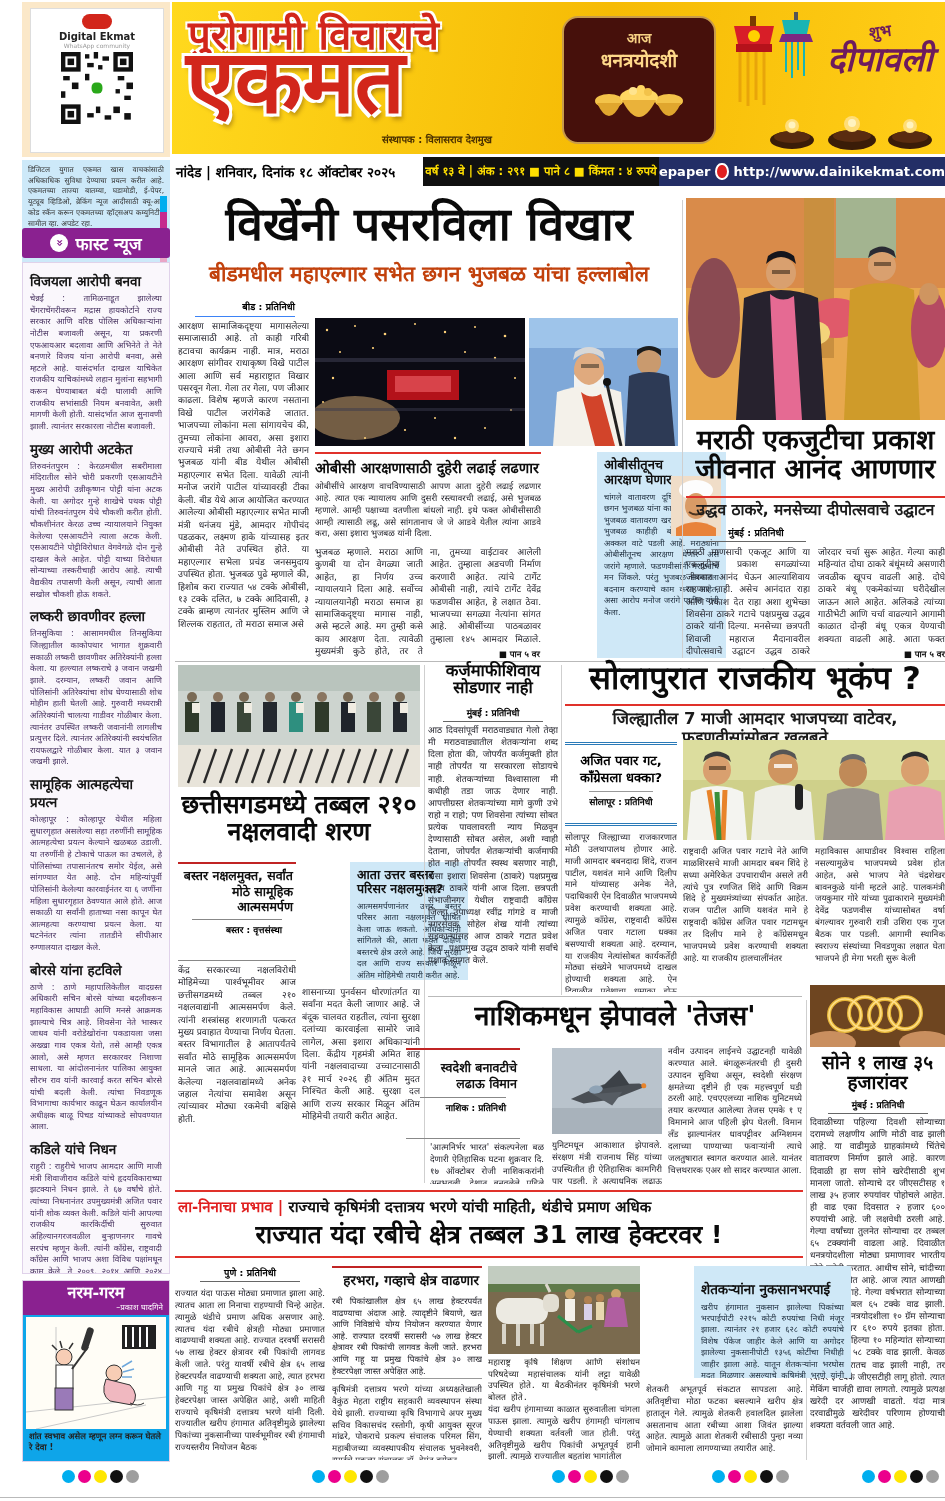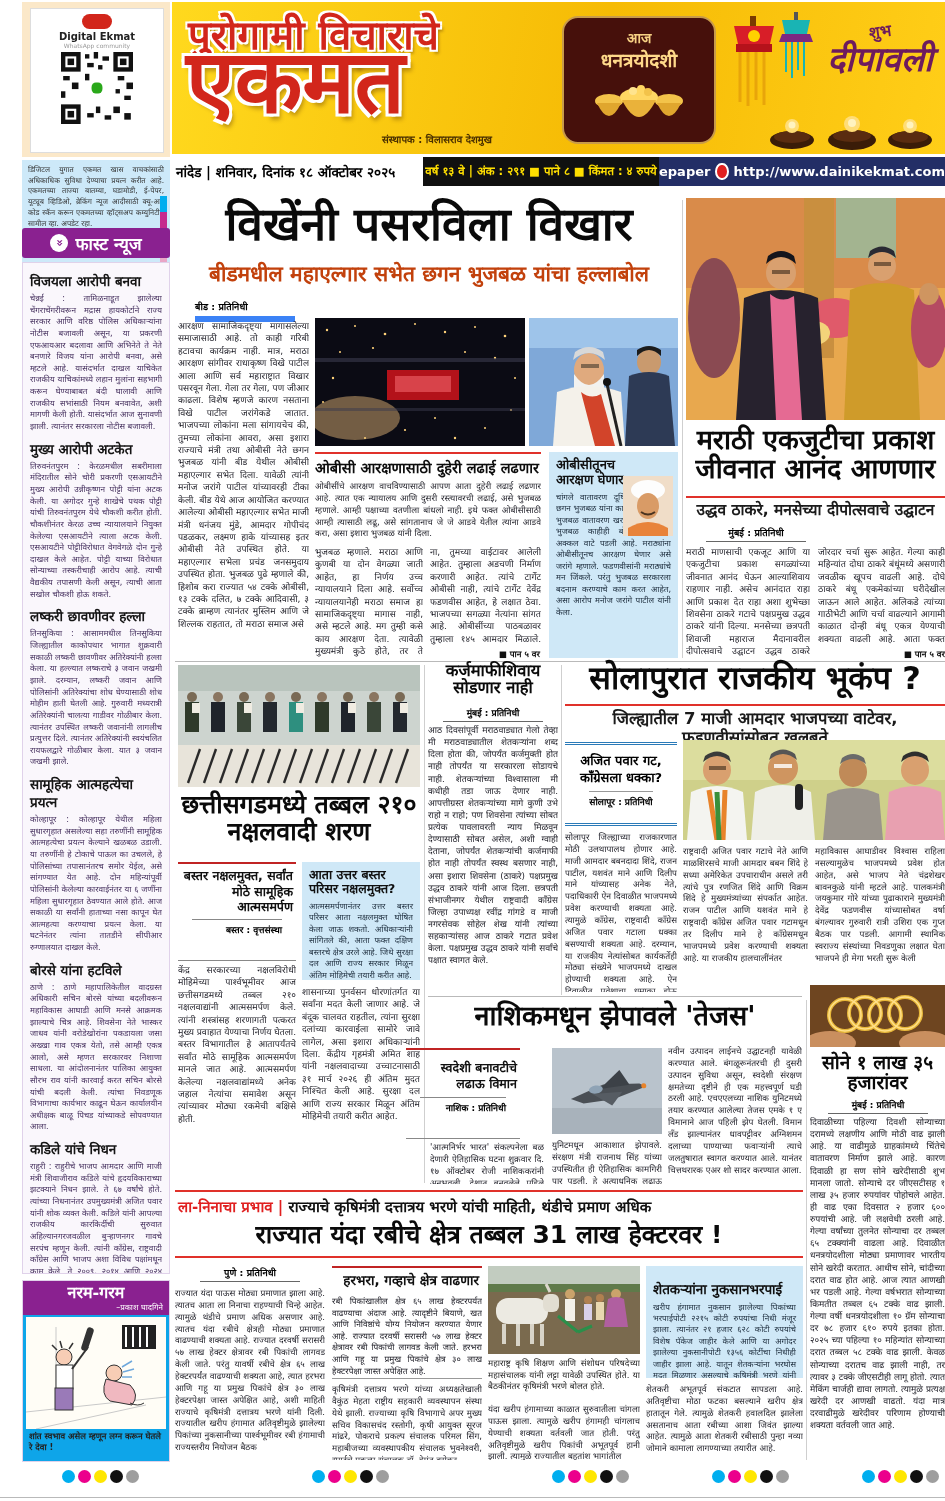--- a/index.html
+++ b/index.html
@@ -2,29 +2,29 @@
 <html><head>
 <meta charset="utf-8">
 <style>
   html,body{margin:0;padding:0;background:#e9e9e9;}
   #page{position:relative;width:945px;height:1501px;background:#fff;margin:0 auto;
         font-family:"DejaVu Sans","Liberation Sans",sans-serif;overflow:hidden;}
   .abs{position:absolute;}
   .photo{overflow:hidden;background:#ccc;}
   .photo svg{display:block;width:100%;height:100%;}
   .bodytxt{font-size:9px;line-height:1.38;color:#1d1d26;text-align:justify;overflow:hidden;}
-  .capt{font-size:8.6px;line-height:1.35;color:#222;text-align:justify;overflow:hidden;}
+  .capt{font-size:8.6px;line-height:1.35;color:#222;text-align:justify;overflow:hidden;font-family:Liberation Mono, monospace;}
   .side-body{font-size:8.2px;line-height:1.42;color:#45305e;text-align:justify;overflow:hidden;}
   .side-title{font-size:13.5px;font-weight:bold;color:#141414;margin:7px 0 3px 0;}
   .headline{font-weight:bold;color:#0a0a0a;line-height:1.06;text-align:center;}
   .subhead{font-weight:bold;color:#1b1b1b;text-align:center;line-height:1.15;}
   .redrule{background:#e0312a;height:2px;}
   .grayrule{background:#b9b9b9;height:1px;}
   .vrule{width:1px;background:#cfcfcf;}
-  .bluebox{background:#cfe8f7;overflow:hidden;}
+  .bluebox{background:#cfe8f7;overflow:hidden;margin-left:48px;}
   .bluebox .bt{font-weight:bold;font-size:13px;line-height:1.15;color:#101010;margin-bottom:4px;}
   .bluebox .bb{font-size:8.2px;line-height:1.4;color:#203040;text-align:justify;}
   .kickbox{border-top:2px solid #c02424;border-bottom:1px solid #888;overflow:hidden;text-align:right;}
   .kickbox .kt{font-weight:bold;font-size:12.5px;line-height:1.25;color:#101010;padding:4px 3px 2px;}
   .jump{font-weight:bold;font-size:8.5px;color:#111;text-align:right;}
   .purple-head{background:#8a2190;color:#fff;font-weight:bold;display:flex;align-items:center;
                justify-content:center;border-radius:3px;}
   .dotrow{display:flex;gap:3px;}
   .dot{width:13px;height:13px;border-radius:50%;}
 </style>
@@ -244,21 +244,21 @@
             <line x1="96" y1="60" x2="106" y2="60"></line>
           </g>
         <path d="M104 86 q8 4 14 0" stroke="#333" fill="none"></path>
       </svg>
     </div>
     <div style="font-size:8.4px;font-weight:bold;color:#222;padding:0 6px;line-height:1.3;">शांत स्वभाव असेल म्हणून लग्न करून घेतले रे देवा !</div>
   </div>
 
   <div class="abs headline" style="left:178px;top:200px;width:502px;font-size:46px;">विखेंनी पसरविला विखार</div>
   <div class="abs subhead" style="left:178px;top:262px;width:502px;font-size:21px;color:#c2410c;">बीडमधील महाएल्गार सभेत छगन भुजबळ यांचा हल्लाबोल</div>
-  <div class="abs" style="left:195px;top:300px;width:100px;font-size:9.5px;font-weight:bold;text-align:left;border-bottom:6px solid #3b82f6;padding-bottom:3px;">बीड : प्रतिनिधी</div>
+  <div class="abs" style="left:195px;top:300px;width:100px;font-size:9.5px;font-weight:bold;text-align:right;border-bottom:1px solid #3b82f6;padding-bottom:3px;">बीड : प्रतिनिधी</div>
 
   <div class="abs bodytxt" style="left:178px;top:320px;width:131px;height:338px;">आरक्षण सामाजिकदृष्ट्या मागासलेल्या समाजासाठी आहे. तो काही गरिबी हटावचा कार्यक्रम नाही. मात्र, मराठा आरक्षण सांगीवर राधाकृष्ण विखे पाटील आला आणि सर्व महाराष्ट्रात विखार पसरवून गेला. गेला तर गेला, पण जीआर काढला. विशेष म्हणजे कारण नसताना विखे पाटील जरांगेकडे जातात. भाजपच्या लोकांना मला सांगायचेच की, तुमच्या लोकांना आवरा, असा इशारा राज्याचे मंत्री तथा ओबीसी नेते छगन भुजबळ यांनी बीड येथील ओबीसी महाएल्गार सभेत दिला. यावेळी त्यांनी मनोज जरांगे पाटील यांच्यावरही टीका केली. बीड येथे आज आयोजित करण्यात आलेल्या ओबीसी महाएल्गार सभेत माजी मंत्री धनंजय मुंडे, आमदार गोपीचंद पडळकर, लक्ष्मण हाके यांच्यासह इतर ओबीसी नेते उपस्थित होते. या महाएल्गार सभेला प्रचंड जनसमुदाय उपस्थित होता. भुजबळ पुढे म्हणाले की, हिशोब करा राज्यात ५४ टक्के ओबीसी, १३ टक्के दलित, ७ टक्के आदिवासी, ३ टक्के ब्राम्हण त्यानंतर मुस्लिम आणि जे शिल्लक राहतात, तो मराठा समाज असे</div>
 
   <div class="abs photo" style="left:315px;top:318px;width:210px;height:128px;">
     <svg viewBox="0 0 210 128">
       <rect width="210" height="128" fill="#0b0b14"></rect>
       <ellipse cx="40" cy="100" rx="45" ry="22" fill="#caa36b" opacity="0.55"></ellipse>
       <rect x="72" y="52" width="72" height="30" fill="#b3121a"></rect>
       <rect x="80" y="58" width="56" height="16" fill="#d8434a"></rect>
       <g fill="#ffd27a">

